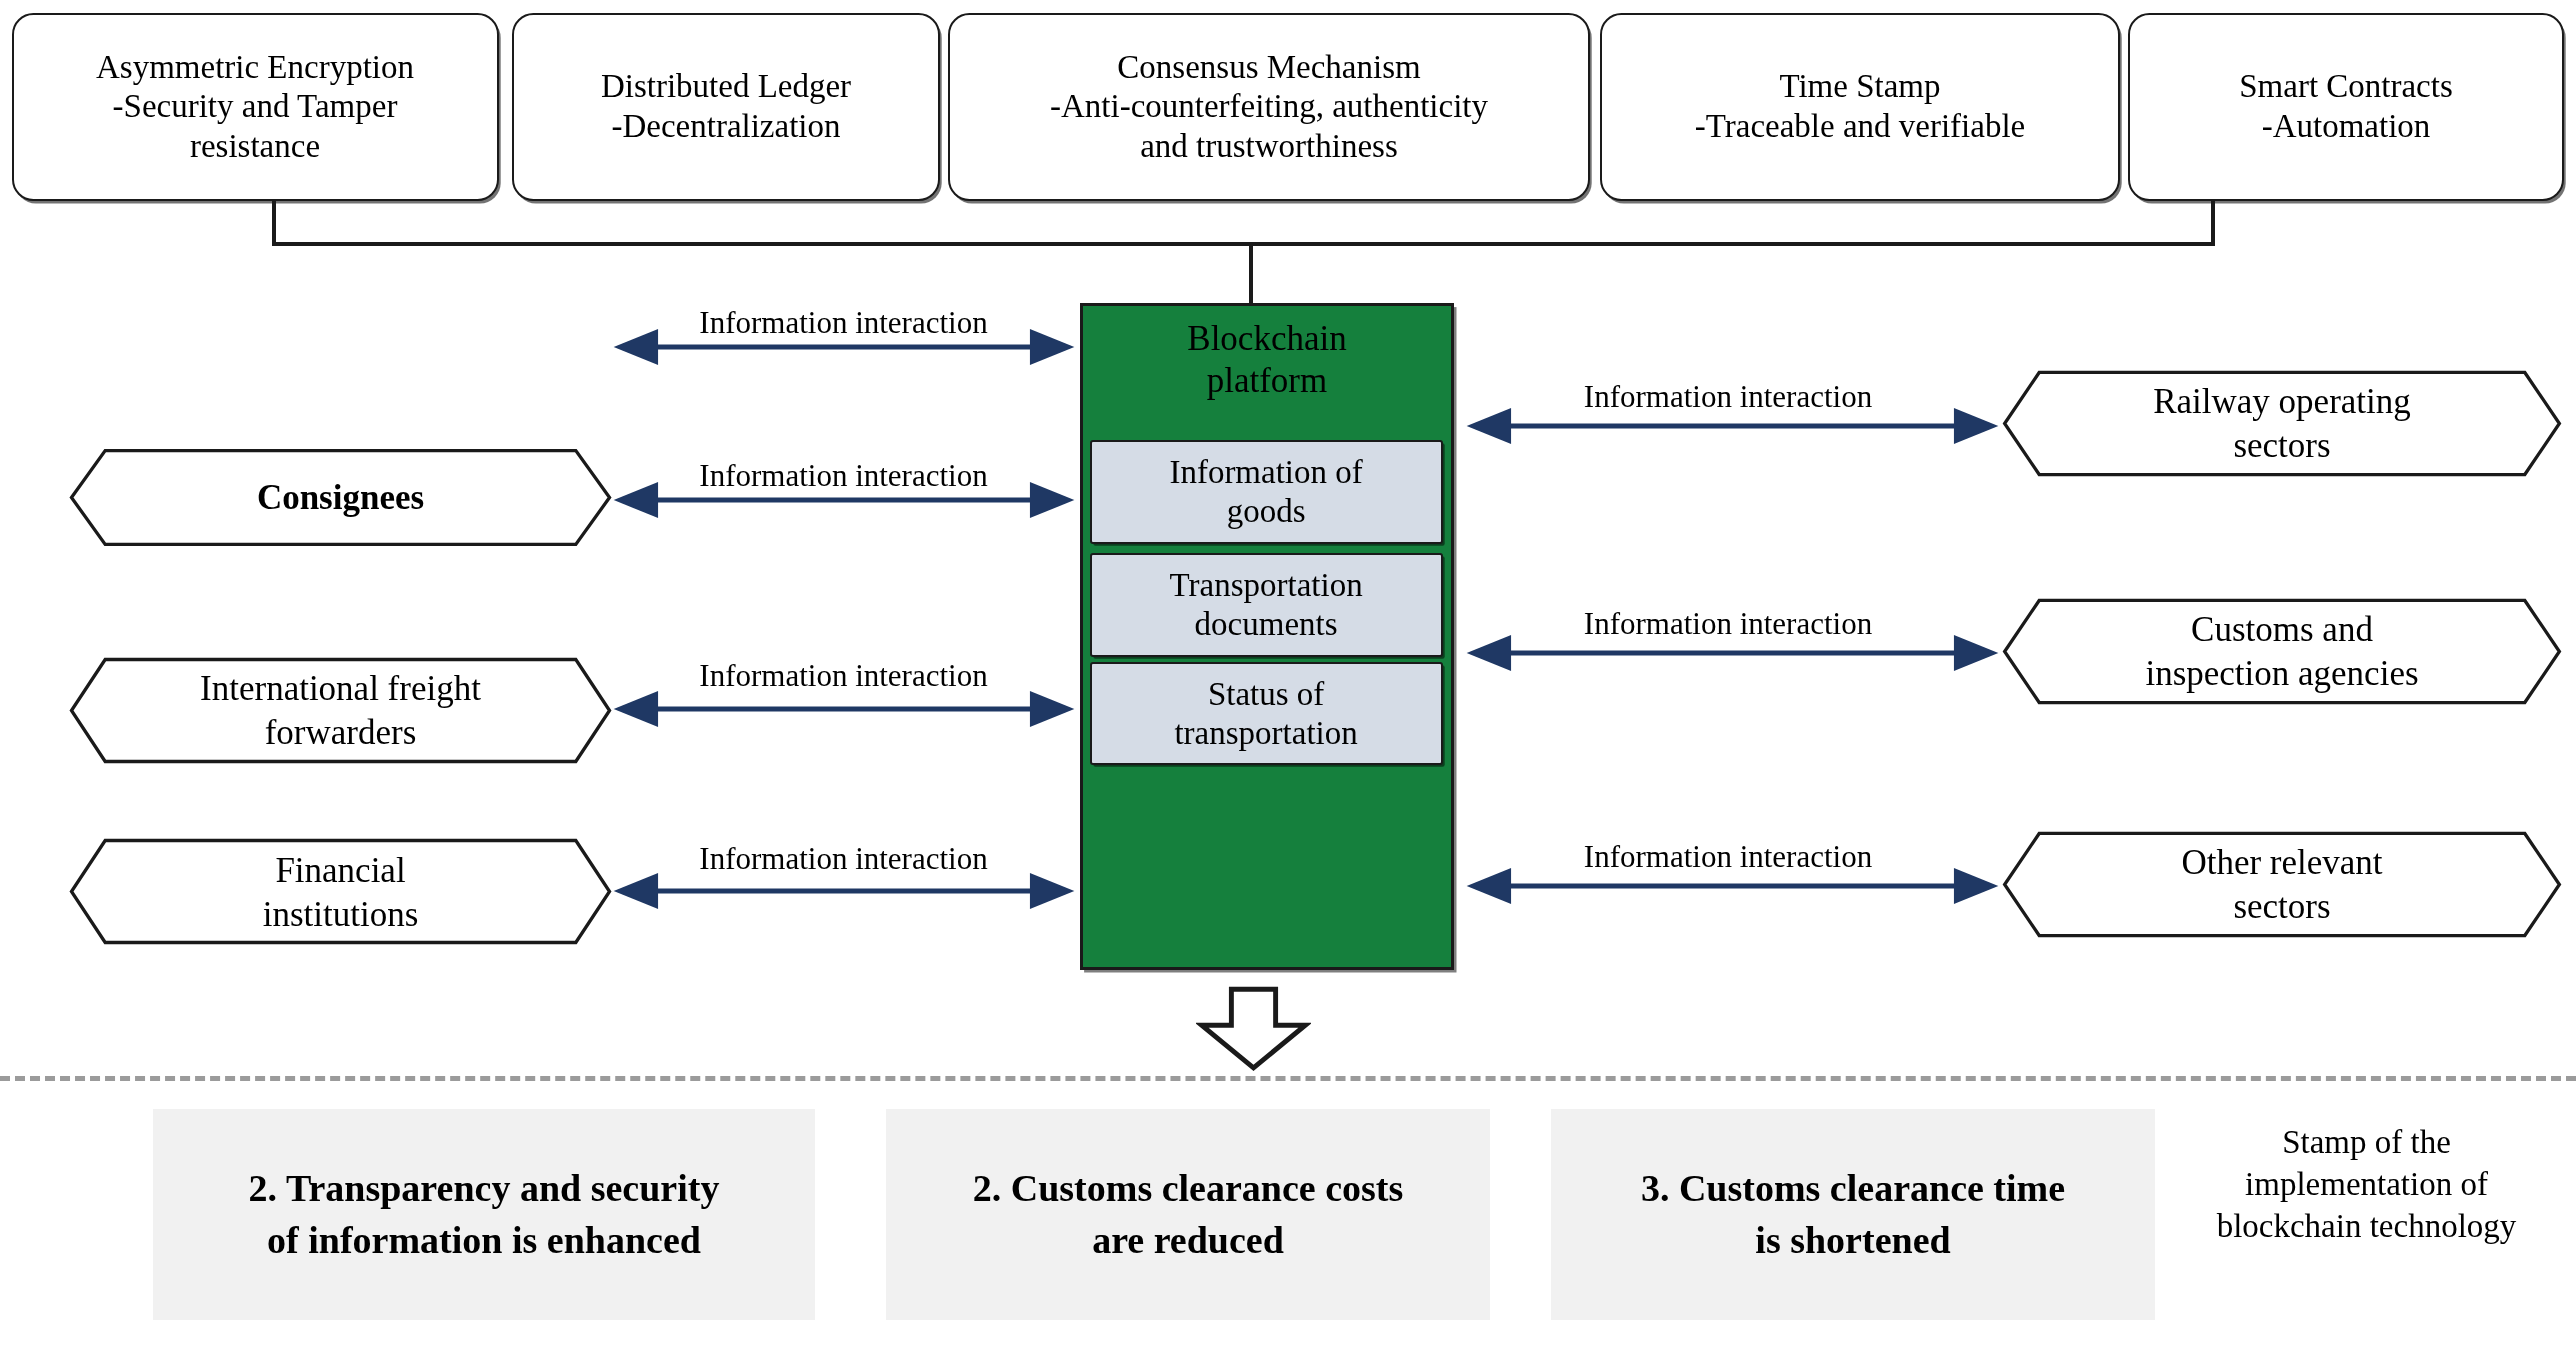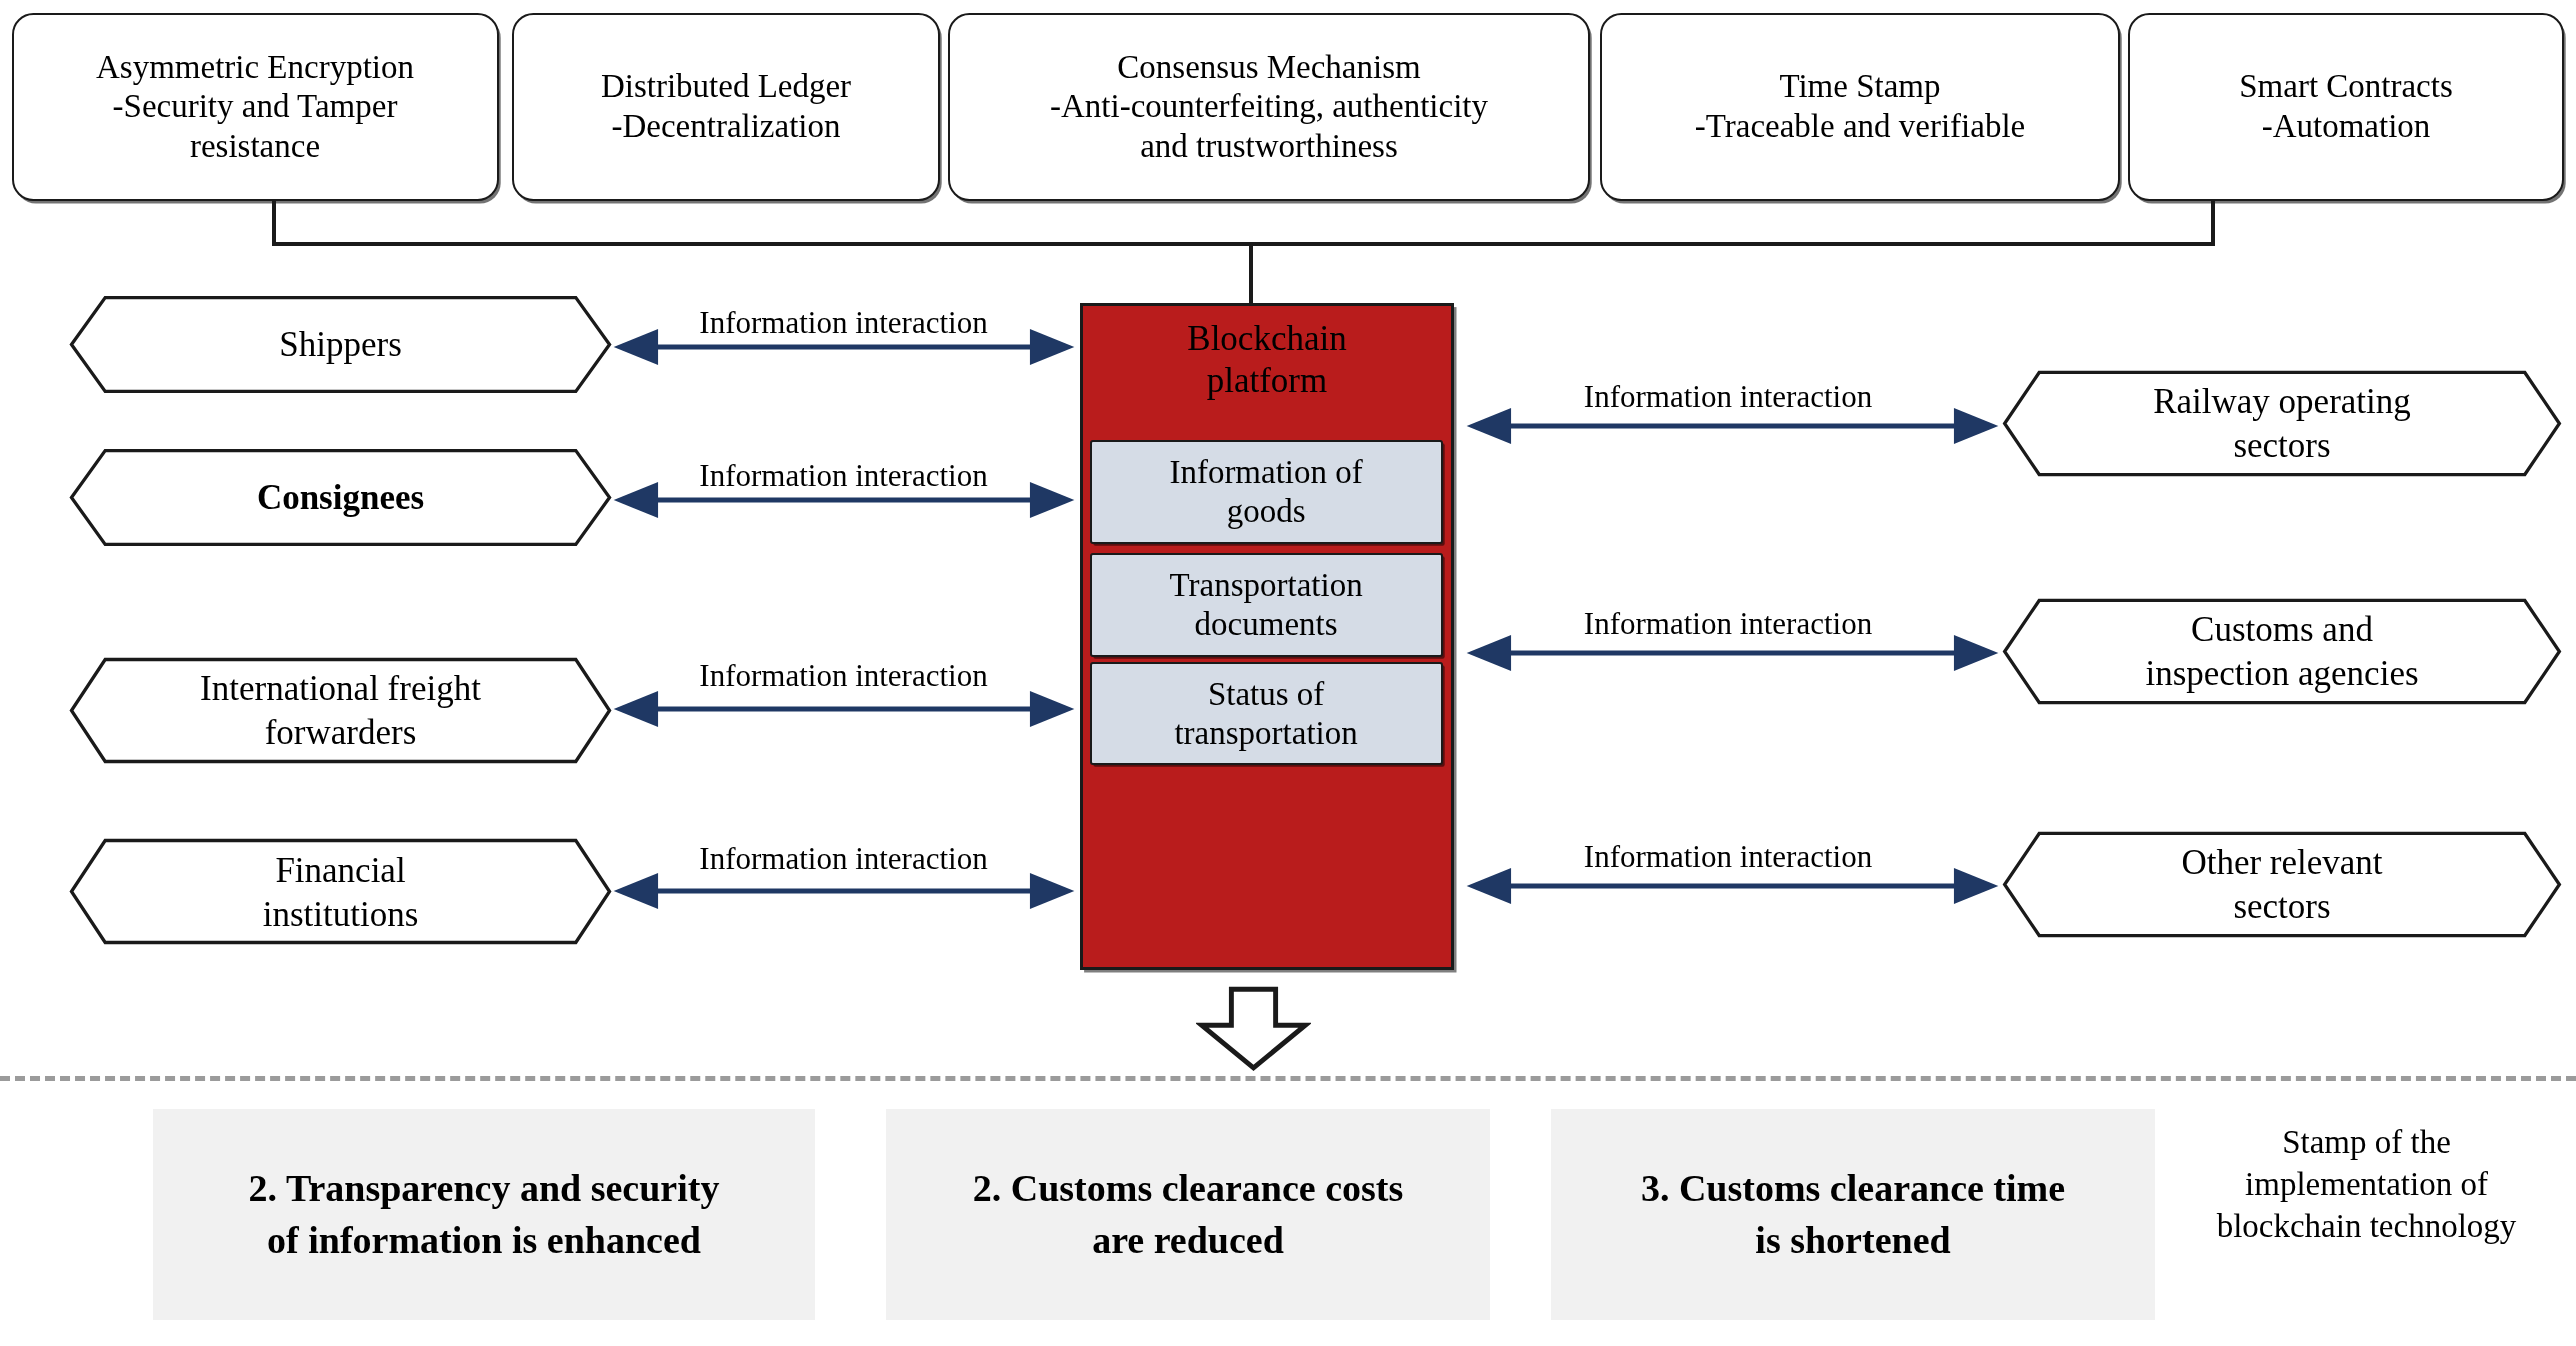--- a/index.html
+++ b/index.html
@@ -30,21 +30,21 @@
   .hexwrap svg{display:block;overflow:visible;}
   .hexlabel{
     position:absolute;left:0;top:0;width:100%;height:100%;
     display:flex;align-items:center;justify-content:center;
     text-align:center;font-size:35px;line-height:1.25;
     pointer-events:none;
   }
 
   
   .platform{
-    background:#b91c1c;
+    background:#15803d;
     border:3.3px solid #1a1a1a;
     box-shadow:3.3px 3.3px 0 -0.8px rgba(0,0,0,0.5);
   }
   .platform-title{
     position:absolute;left:0;right:0;top:11.5px;
     text-align:center;font-size:35px;line-height:1.22;
   }
   .pitem{
     position:absolute;
     border:2.5px solid #1a1a1a;
@@ -151,30 +151,20 @@
 
     <div class="pitem" style="left:6.6px;top:356px;width:349px;height:99px;">
       <div>
         <span style="display: block;">Status of</span>
         <span style="display: block;">transportation</span>
       </div>
     </div>
 
   </div>
 
-  <div class="abs hexwrap" style="left:69px;top:295px;width:543px;height:99px;">
-    <svg width="543" height="99" viewBox="0 0 660 120">
-      <polygon points="44,3 616,3 657,60 616,117 44,117 3,60" fill="#ffffff" stroke="#1a1a1a" stroke-width="4"></polygon>
-    </svg>
-    <div class="hexlabel">
-      <div>
-          <span style="display: block;">Shippers</span>
-        </div>
-    </div>
-  </div>
 
   <div class="abs hexwrap" style="left:69px;top:448px;width:543px;height:99px;font-weight:bold;">
     <svg width="543" height="99" viewBox="0 0 660 120">
       <polygon points="44,3 616,3 657,60 616,117 44,117 3,60" fill="#ffffff" stroke="#1a1a1a" stroke-width="4"></polygon>
     </svg>
     <div class="hexlabel">
       <div>
           <span style="display: block;">Consignees</span>
         </div>
     </div>

